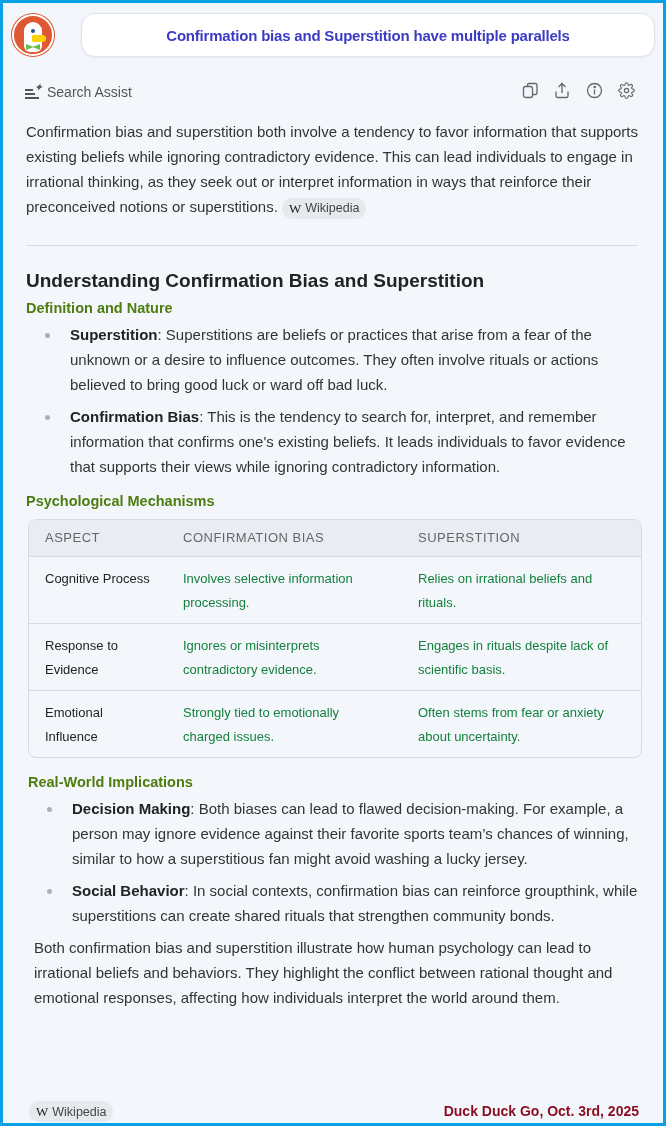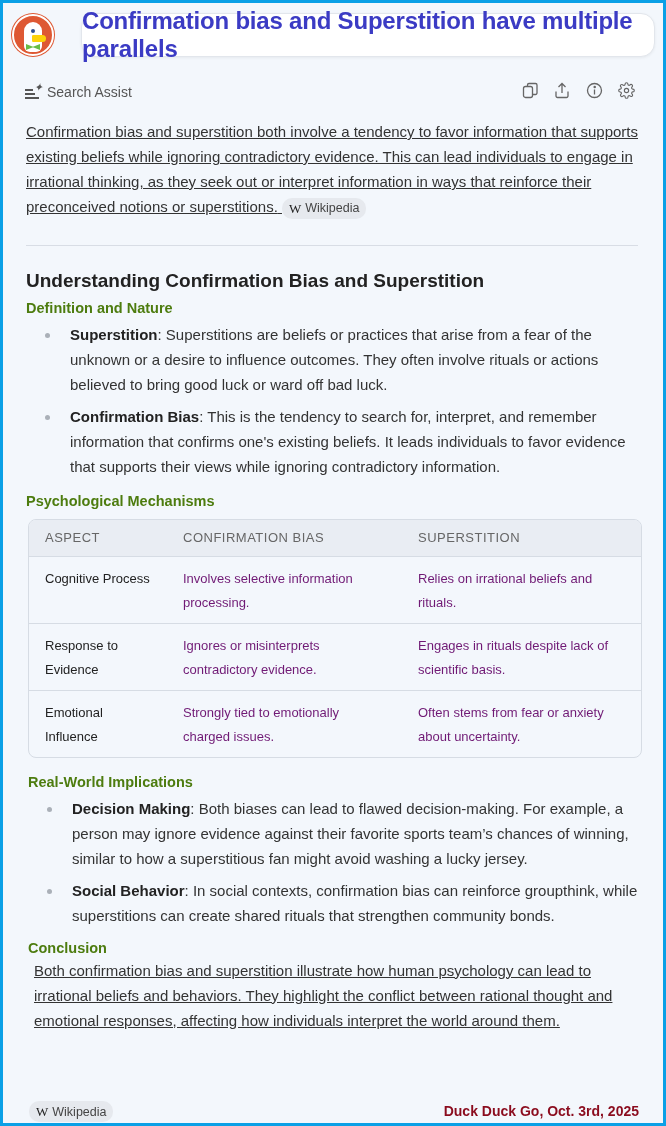--- a/index.html
+++ b/index.html
@@ -17,42 +17,42 @@
   .logo .face { position: absolute; left: 10px; top: 6px; width: 18px; height: 30px; background: #fff; border-radius: 9px 9px 6px 6px; }
   .logo .eye { position: absolute; left: 17px; top: 13px; width: 4px; height: 4px; border-radius: 50%; background: #2d4f8e; }
   .logo .beak { position: absolute; left: 18px; top: 19px; width: 14px; height: 7px; background: #fdd20a; border-radius: 2px 6px 6px 2px; }
   .logo .tie { position: absolute; left: 12px; top: 28px; width: 14px; height: 6px; background: #67bd46; clip-path: polygon(0 0, 45% 40%, 55% 40%, 100% 0, 100% 100%, 55% 60%, 45% 60%, 0 100%); }
   .query-box {
     position: absolute; left: 78px; top: 10px; width: 574px; height: 44px;
     background: #ffffff; border: 1px solid #e2e6ec; border-radius: 14px;
     box-shadow: 0 1px 3px rgba(0,0,0,0.06);
     display: flex; align-items: center; justify-content: center;
   }
-  .query-text { font-family: "Liberation Sans", sans-serif; font-weight: bold; font-size: 24px; color: #3b3bc4; letter-spacing: -0.2px; }
+  .query-text { font-family: "Liberation Sans", sans-serif; font-weight: bold; font-size: 15px; color: #3b3bc4; letter-spacing: -0.2px; }
   .assist-header { position: absolute; left: 22px; top: 78px; height: 22px; display: flex; align-items: center; gap: 6px; color: #555; font-size: 14px; }
   .assist-icon { width: 16px; height: 14px; position: relative; }
   .assist-icon span { position: absolute; left: 0; height: 1.5px; background: #555; }
   .assist-icon .spark { position: absolute; right: -2px; top: -3px; font-size: 11px; color: #555; line-height: 1; }
   .toolbar { position: absolute; right: 28px; top: 77px; display: flex; gap: 14px; }
   .tb-btn { width: 18px; height: 20px; display: flex; align-items: center; justify-content: center; color: #666; cursor: pointer; }
   .content { position: absolute; left: 23px; top: 116px; width: 612px; }
-  .para { font-size: 15px; line-height: 25px; color: #333; text-decoration: underline; }
+  .para { font-size: 15px; line-height: 25px; color: #333; }
   .wiki-chip { display: inline-flex; align-items: center; gap: 4px; background: #e6e9ee; border-radius: 10px; padding: 0 7px; height: 21px; font-size: 12.5px; color: #444; vertical-align: middle; cursor: pointer; }
   .wiki-chip .w { font-family: "Liberation Serif", serif; font-size: 13px; color: #222; }
   .divider { height: 1px; background: #d8dde5; margin: 26px 0 24px; }
   .h1 { font-size: 19px; color: #222; margin-bottom: 8px; }
   .h2 { font-size: 14.5px; font-weight: bold; color: #4d7c0f; margin-bottom: 6px; }
   ul.bullets { list-style: none; padding-left: 44px; }
   ul.bullets li { position: relative; font-size: 15px; line-height: 25px; color: #333; margin-bottom: 7px; }
   ul.bullets li::before { content: ""; position: absolute; left: -25px; top: 11px; width: 5px; height: 5px; border-radius: 50%; background: #aab0b8; }
   ul.bullets li b { color: #222; }
   .table-wrap { margin-top: 10px; border: 1px solid #d6dce4; border-radius: 8px; overflow: hidden; width: 614px; margin-left: 2px; }
   table { width: 100%; border-collapse: collapse; font-size: 13px; }
   th { background: #e9edf3; color: #666; font-weight: normal; text-align: left; font-size: 13px; letter-spacing: 0.5px; height: 36px; padding: 0 16px; }
-  td { vertical-align: top; padding: 10px 16px 8px; line-height: 24px; color: #701a75; border-top: 1px solid #d6dce4; height: 65px; }
+  td { vertical-align: top; padding: 10px 16px 8px; line-height: 24px; color: #15803d; border-top: 1px solid #d6dce4; height: 65px; }
   td.aspect { color: #222; }
   .sources-bottom { position: absolute; left: 26px; top: 1098px; }
   .credit { position: absolute; right: 24px; top: 1100px; font-weight: bold; font-size: 14px; color: #8b0c1e; }
 </style>
 </head>
 <body>
 
 <div class="frame">
 
   <div class="logo">
@@ -152,21 +152,20 @@
         </tbody>
       </table>
     </div>
 
     <h2 class="h2" style="margin-top:16px; margin-left:2px">Real-World Implications</h2>
     <ul class="bullets" style="padding-left:46px">
       <li><b>Decision Making</b><span>: Both biases can lead to flawed decision-making. For example, a person may ignore evidence against their favorite sports team’s chances of winning, similar to how a superstitious fan might avoid washing a lucky jersey.</span></li>
       <li><b>Social Behavior</b><span>: In social contexts, confirmation bias can reinforce groupthink, while superstitions can create shared rituals that strengthen community bonds.</span></li>
     </ul>
 
-    <h2 class="h2" style="margin-top:12px; margin-left:2px; margin-bottom:2px">Conclusion</h2>
     <p class="para" style="margin-left:8px">Both confirmation bias and superstition illustrate how human psychology can lead to irrational beliefs and behaviors. They highlight the conflict between rational thought and emotional responses, affecting how individuals interpret the world around them.</p>
   </div>
 
   <span class="wiki-chip sources-bottom">
     <span class="w">W</span>
     <span>Wikipedia</span>
   </span>
 
   <div class="credit">Duck Duck Go, Oct. 3rd, 2025</div>
 </div>

